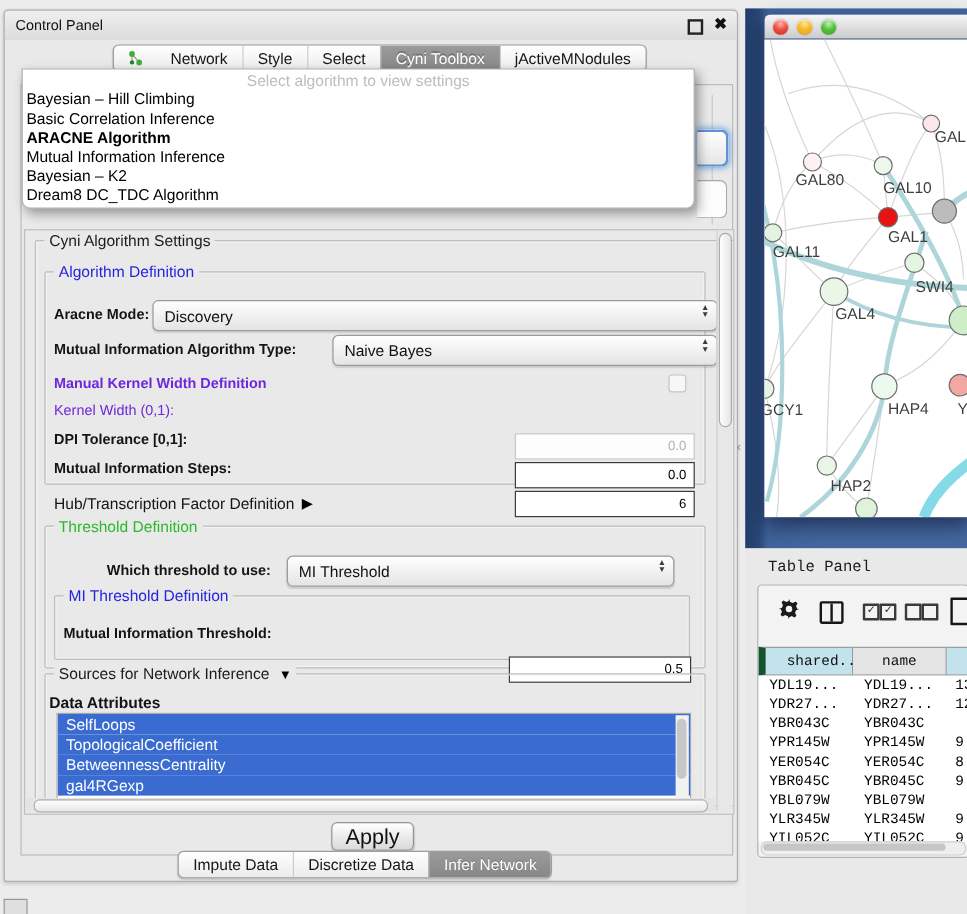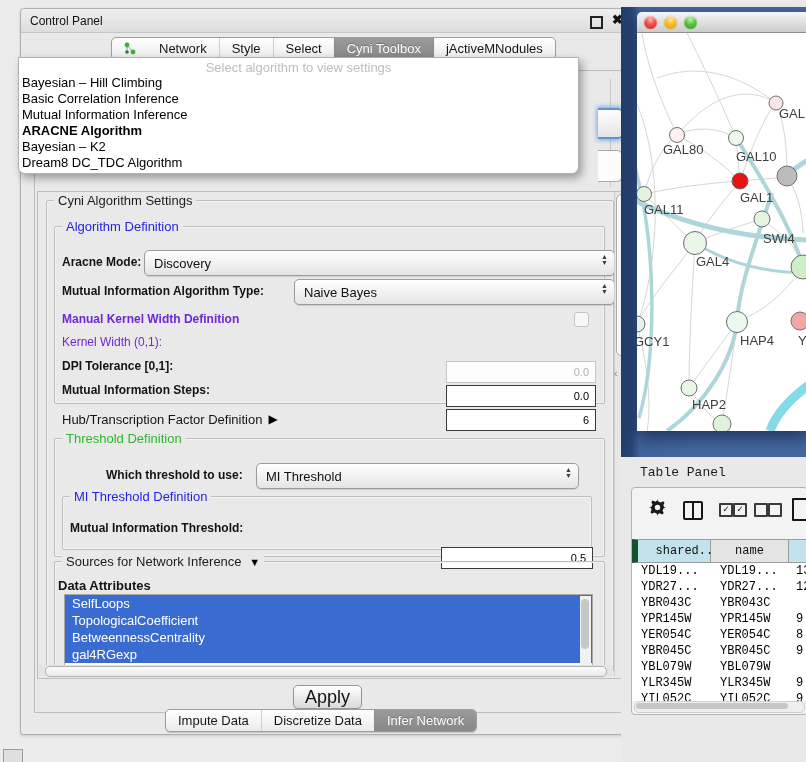--- a/index.html
+++ b/index.html
@@ -1,21 +1,21 @@
 <!DOCTYPE html>
 <html><head>
 <meta charset="utf-8">
 <style>
   html,body{margin:0;padding:0;background:#ececec;}
   #root{position:relative;width:806px;height:762px;overflow:hidden;
         font-family:"Liberation Sans",sans-serif;background:#ececec;}
   .abs{position:absolute;}
 
   
-  .cp{left:20px;top:8px;width:610px;height:725px;background:#e9e9e9;
+  .cp{left:3px;top:8px;width:610px;height:725px;background:#e9e9e9;
       border:1px solid #b0b0b0;border-radius:4px 4px 3px 3px;box-shadow:0 1px 3px rgba(0,0,0,.15);}
   .cp-titlebar{left:0;top:0;right:0;height:23px;border-bottom:1px solid #c6c6c6;
       background:linear-gradient(#efefef,#dddddd);border-radius:4px 4px 0 0;}
   .cp-title{left:9px;top:0;height:23px;display:flex;align-items:center;font-size:12px;color:#111;}
   .float-btn{right:28px;top:7px;width:9px;height:9px;border:2px solid #222;}
   .close-btn{right:8px;top:3px;font-size:13px;font-weight:bold;color:#111;}
 
   
   .seg{display:inline-flex;border:1px solid #9d9d9d;border-radius:5px;height:21px;
        background:linear-gradient(#ffffff,#ebebeb);overflow:hidden;box-shadow:0 1px 1px rgba(0,0,0,.15);}
@@ -168,21 +168,21 @@
     </div>
 
     <div class="abs content-panel"></div>
 
     <div class="abs frag-line"></div>
     <div class="abs frag-combo"></div>
     <div class="abs frag-field"></div>
 
     <div class="abs scrollpane">
 
-      <div class="group" style="left:8px;top:8px;width:566px;height:470px;">
+      <div class="group" style="left:8px;top:8px;width:566px;height:470px;padding-left:48px;">
         <span class="gtitle">Cyni Algorithm Settings</span>
       </div>
 
       <div class="group" style="left:16px;top:34px;width:549px;height:176px;">
         <span class="gtitle blue">Algorithm Definition</span>
       </div>
       <div class="lbl" style="left:24px;top:59px;">Aracne Mode:</div>
       <div class="combo" style="left:106px;top:58px;width:460px;">
         <span>Discovery</span>
         <span class="arrows">
@@ -266,22 +266,22 @@
       <div class="tab sel">
           <span>Infer Network</span>
         </div>
     </div>
   </div>
 
   <div class="abs popup">
     <div class="popup-placeholder">Select algorithm to view settings</div>
     <div class="popup-item">Bayesian – Hill Climbing</div>
     <div class="popup-item">Basic Correlation Inference</div>
+    <div class="popup-item bold">ARACNE Algorithm</div>
     <div class="popup-item">Mutual Information Inference</div>
-    <div class="popup-item bold">ARACNE Algorithm</div>
     <div class="popup-item">Bayesian – K2</div>
     <div class="popup-item">Dream8 DC_TDC Algorithm</div>
   </div>
 
   <div class="abs corner-icon"></div>
   <div class="abs resize-chevron">‹</div>
 
   <div class="abs desktop">
     <div class="abs netwin">
       <div class="abs net-titlebar">

